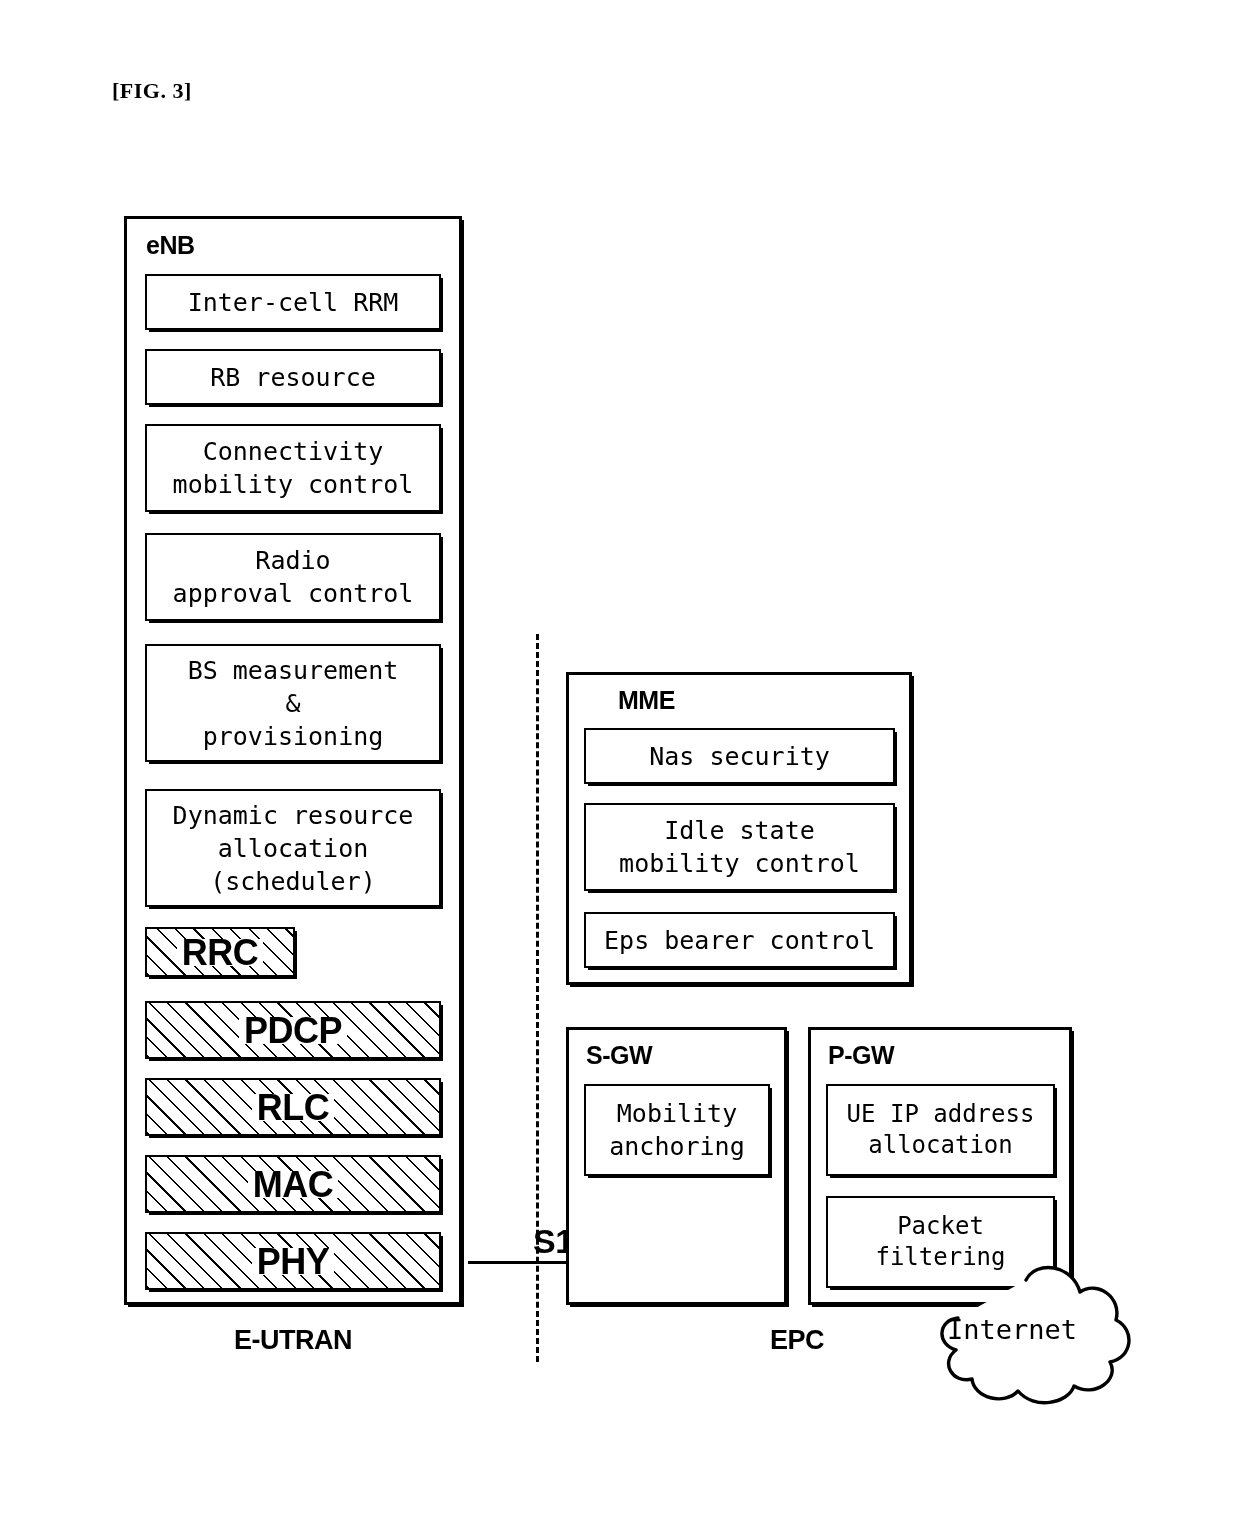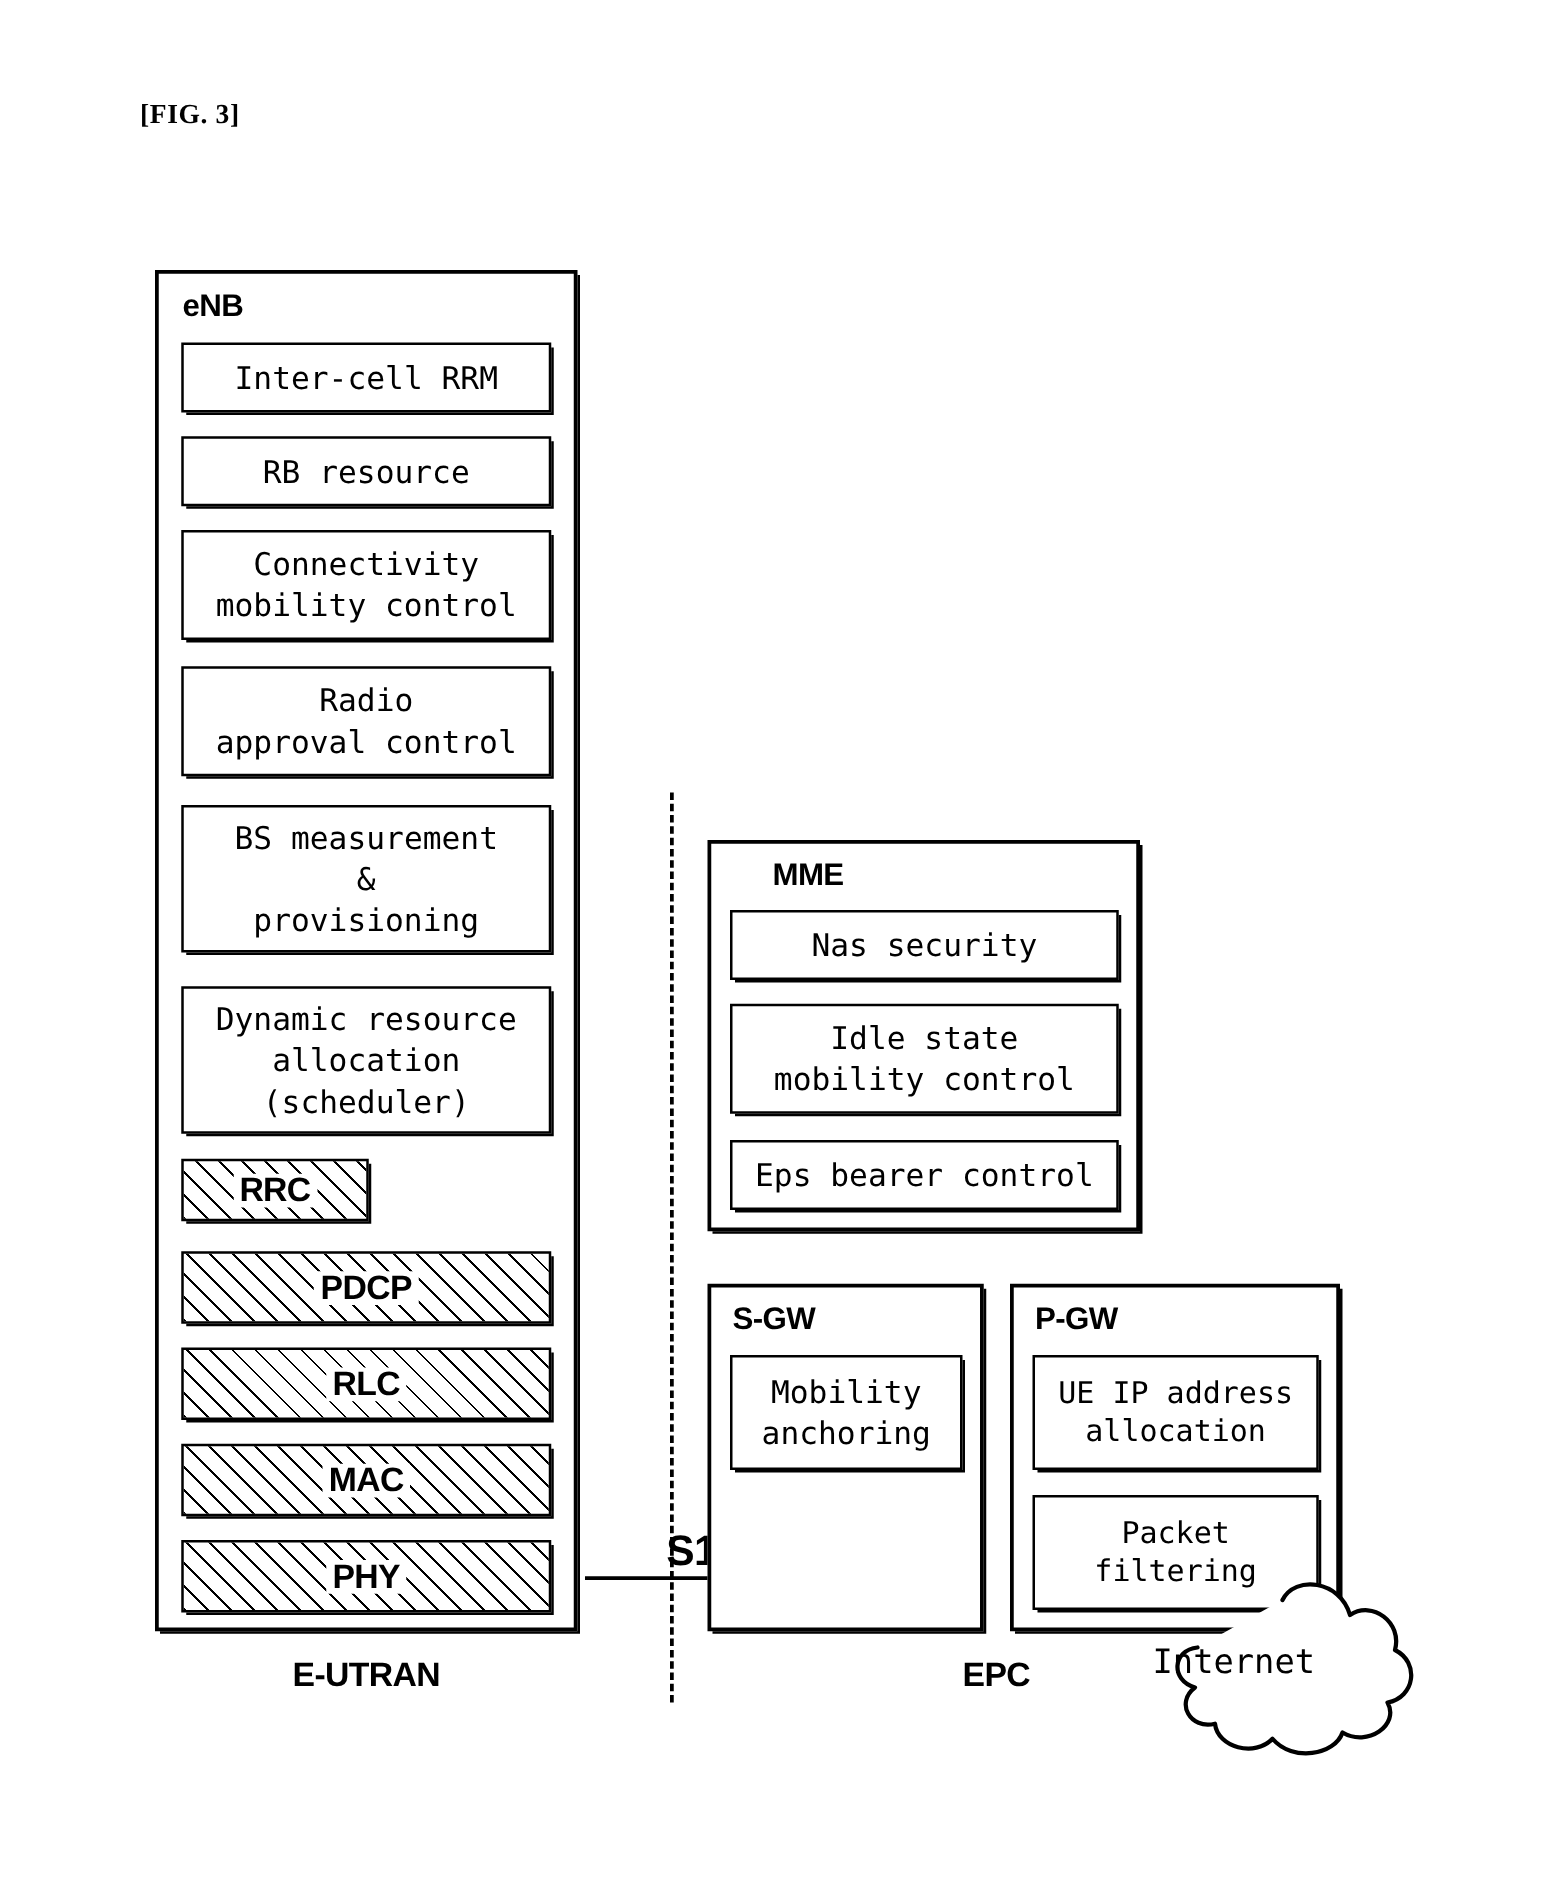--- a/index.html
+++ b/index.html
@@ -78,21 +78,21 @@
     justify-content: center;
     background-color: #ffffff;
     background-image: repeating-linear-gradient(
         45deg,
         #000 0px, #000 1.6px,
         rgba(255,255,255,0) 1.6px, rgba(255,255,255,0) 13px);
   }
   .hatch-box .fn-text {
     font-family: "Liberation Sans Narrow", "Liberation Sans", sans-serif;
     font-weight: bold;
-    font-size: 27px;
+    font-size: 36px;
     line-height: 27px;
     letter-spacing: -0.5px;
     padding: 0 5px;
     background: #ffffff;
     white-space: nowrap;
   }
 
   
   #divider {
     position: absolute;
@@ -139,21 +139,21 @@
   #cloud-wrap {
     position: absolute;
     left: 930px;
     top: 1258px;
     width: 220px;
     height: 155px;
   }
   #cloud-wrap svg { display: block; width: 220px; height: 155px; }
   #cloud-label {
     position: absolute;
-    left: 922px;
+    left: 947px;
     top: 1316px;
     font-family: "DejaVu Sans Mono", monospace;
     font-size: 27px;
     line-height: 27px;
     white-space: nowrap;
   }
 </style>
 </head>
 <body>
 

